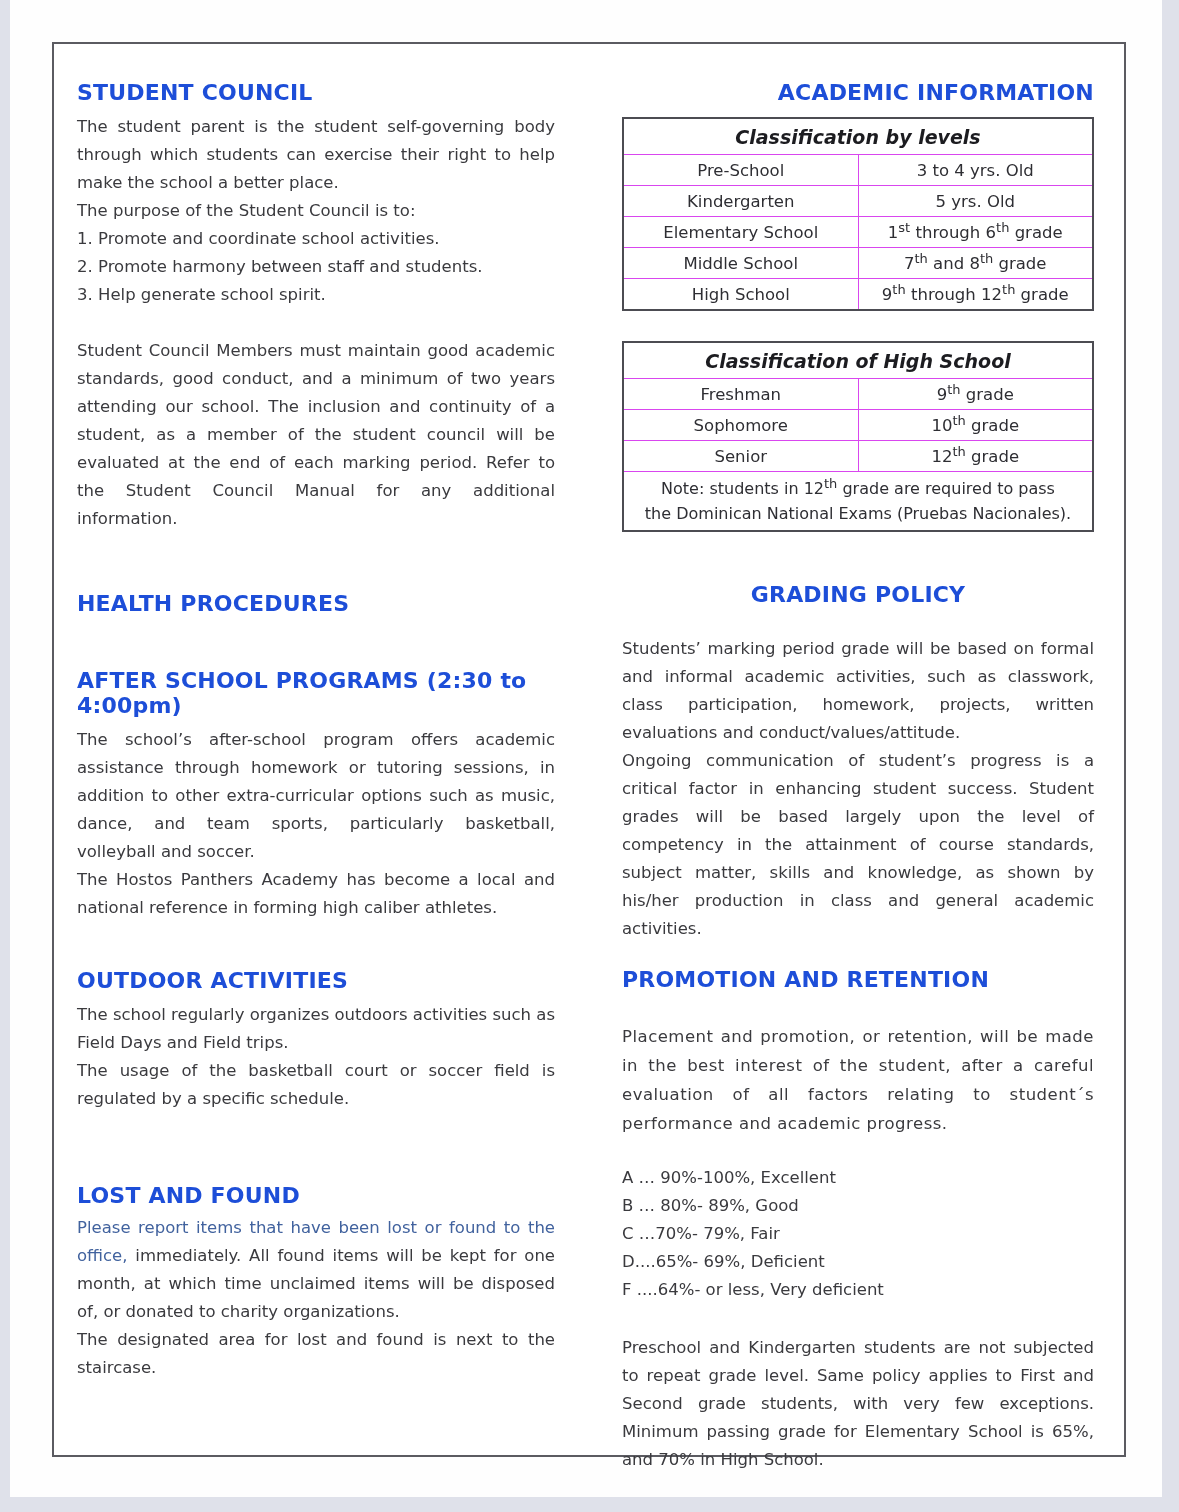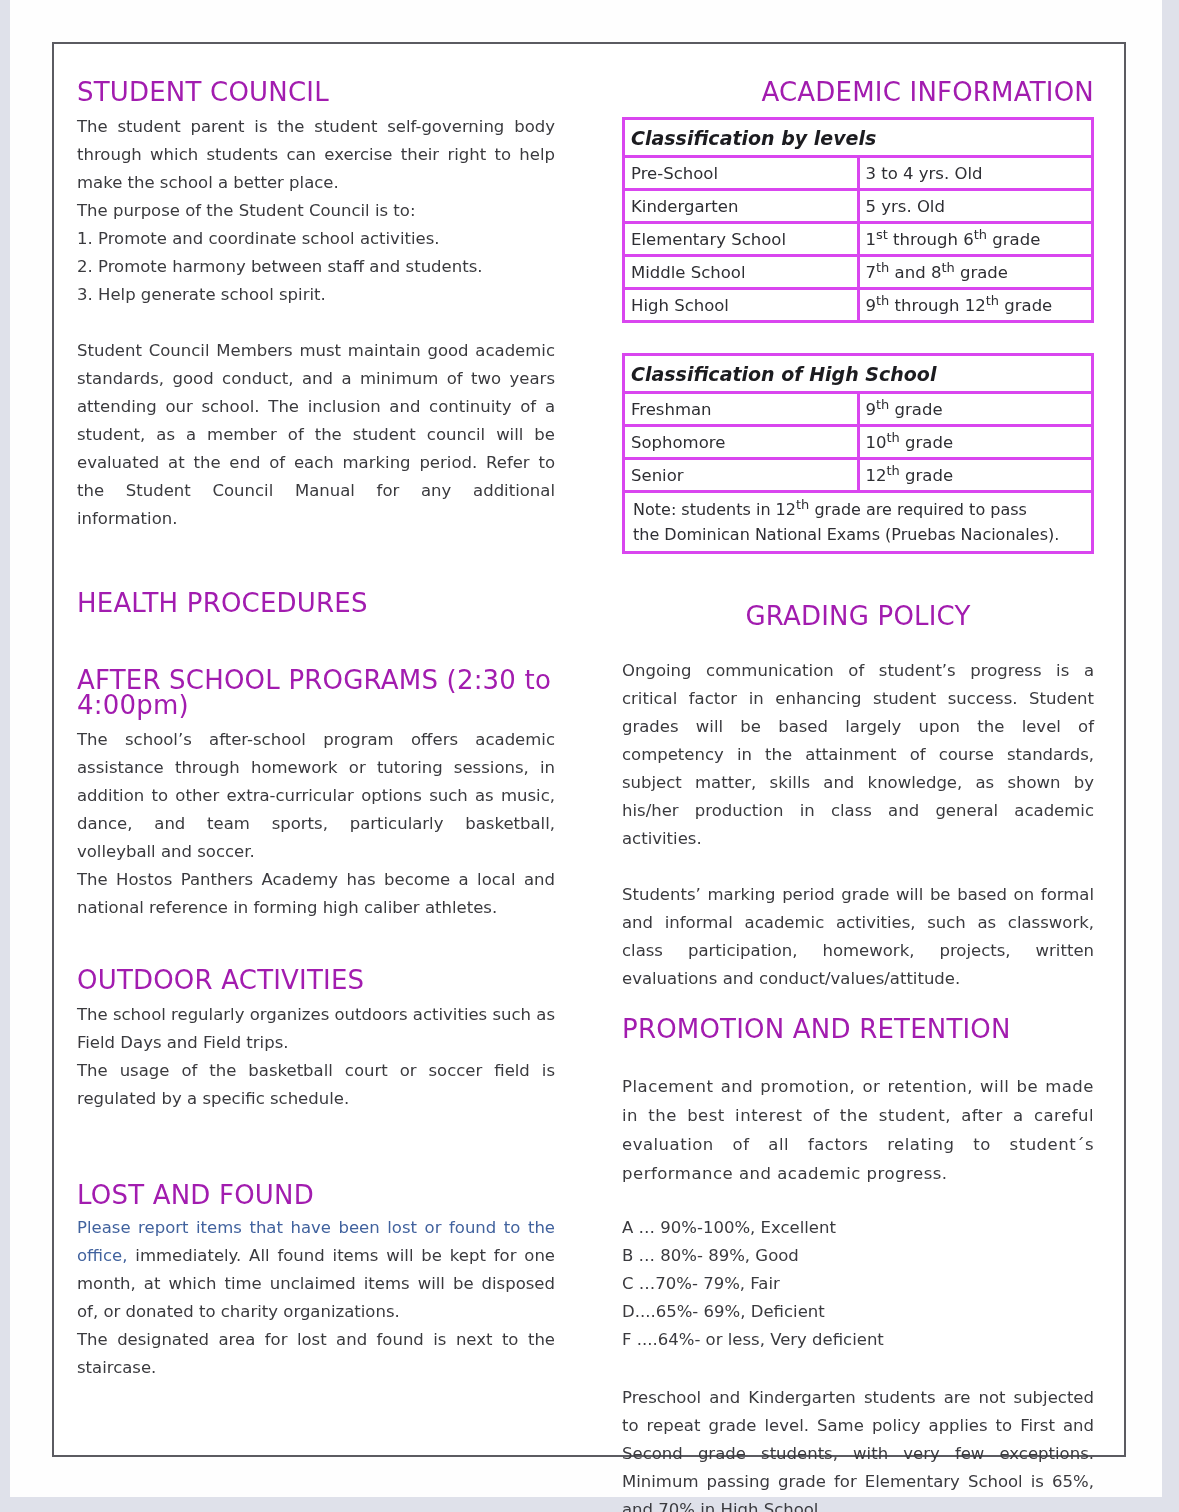--- a/index.html
+++ b/index.html
@@ -15,21 +15,21 @@
   }
   .frame{
     position:absolute;left:42px;top:42px;width:1074px;height:1415px;
     box-sizing:border-box;border:2px solid #5b5b61;background:#fff;
   }
   .col{position:absolute;top:0;}
   .col-left{left:23px;width:478px;}
   .col-right{left:568px;width:472px;}
 
   h2{
-    font-size:26px;font-weight:normal;color:#a21caf;
+    font-size:22px;font-weight:bold;color:#1d4ed8;
     margin:0;letter-spacing:0.2px;line-height:25px;
   }
   p,.line{
     font-size:16.5px;line-height:28px;margin:0;color:#3a3a3e;
   }
   p.just{text-align:justify;}
   .blue-text{color:#41629e;}
   .spaced{letter-spacing:0.5px;line-height:29px;}
 
   
@@ -44,22 +44,22 @@
 
   .mt-blank{margin-top:28px;}
 
   
   table.info{
     border-collapse:collapse;width:100%;
     border:2px solid #4c4c52;
     color:#2e2e33;
   }
   table.info td{
-    border:3px solid #d946ef;
-    vertical-align:middle;
+    border:1px solid #d946ef;
+    text-align:center;vertical-align:middle;
     font-size:16.5px;padding:2px 6px;height:26px;
   }
   table.info td.tbl-title{
     font-size:19px;font-weight:bold;font-style:italic;
     height:31px;color:#1c1c20;
   }
   table.info td.note-cell{
     font-size:16px;line-height:25px;padding:4px 8px;
   }
   .tbl-hs{margin-top:30px;}
@@ -162,22 +162,22 @@
             <td class="note-cell" colspan="2">
               <span>Note: students in 12</span><sup>th</sup><span> grade are required to pass</span><br>
               <span>the Dominican National Exams (Pruebas Nacionales).</span>
             </td>
           </tr>
         </tbody>
       </table>
 
       <section>
         <h2 class="h-grading">GRADING POLICY</h2>
+        <p class="just mt-blank">Students’ marking period grade will be based on formal and informal academic activities, such as classwork, class participation, homework, projects, written evaluations and conduct/values/attitude.</p>
         <p class="just">Ongoing communication of student’s progress is a critical factor in enhancing student success. Student grades will be based largely upon the level of competency in the attainment of course standards, subject matter, skills and knowledge, as shown by his/her production in class and general academic activities.</p>
-        <p class="just mt-blank">Students’ marking period grade will be based on formal and informal academic activities, such as classwork, class participation, homework, projects, written evaluations and conduct/values/attitude.</p>
       </section>
 
       <section>
         <h2 class="h-promo">PROMOTION AND RETENTION</h2>
         <p class="just spaced">Placement and promotion, or retention, will be made in the best interest of the student, after a careful evaluation of all factors relating to student´s performance and academic progress.</p>
         <div class="grades">
           <div class="line">A … 90%-100%, Excellent</div>
           <div class="line">B … 80%- 89%, Good</div>
           <div class="line">C …70%- 79%, Fair</div>
           <div class="line">D....65%- 69%, Deficient</div>

